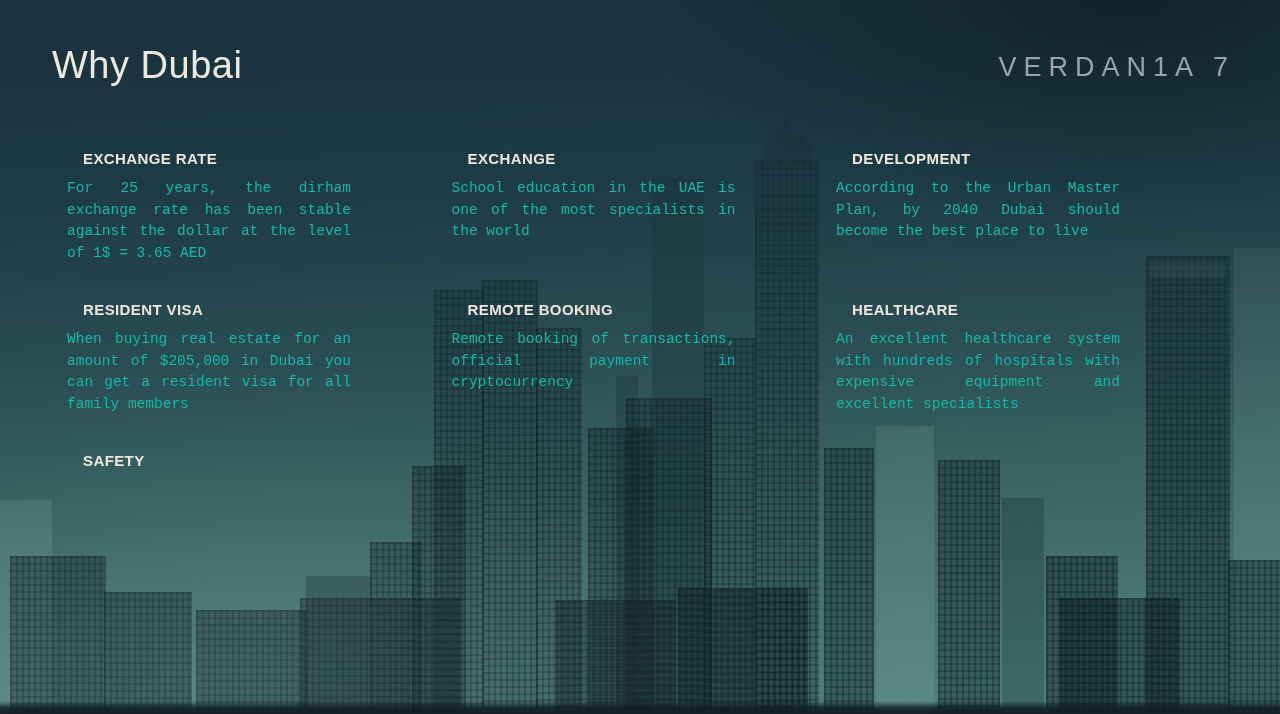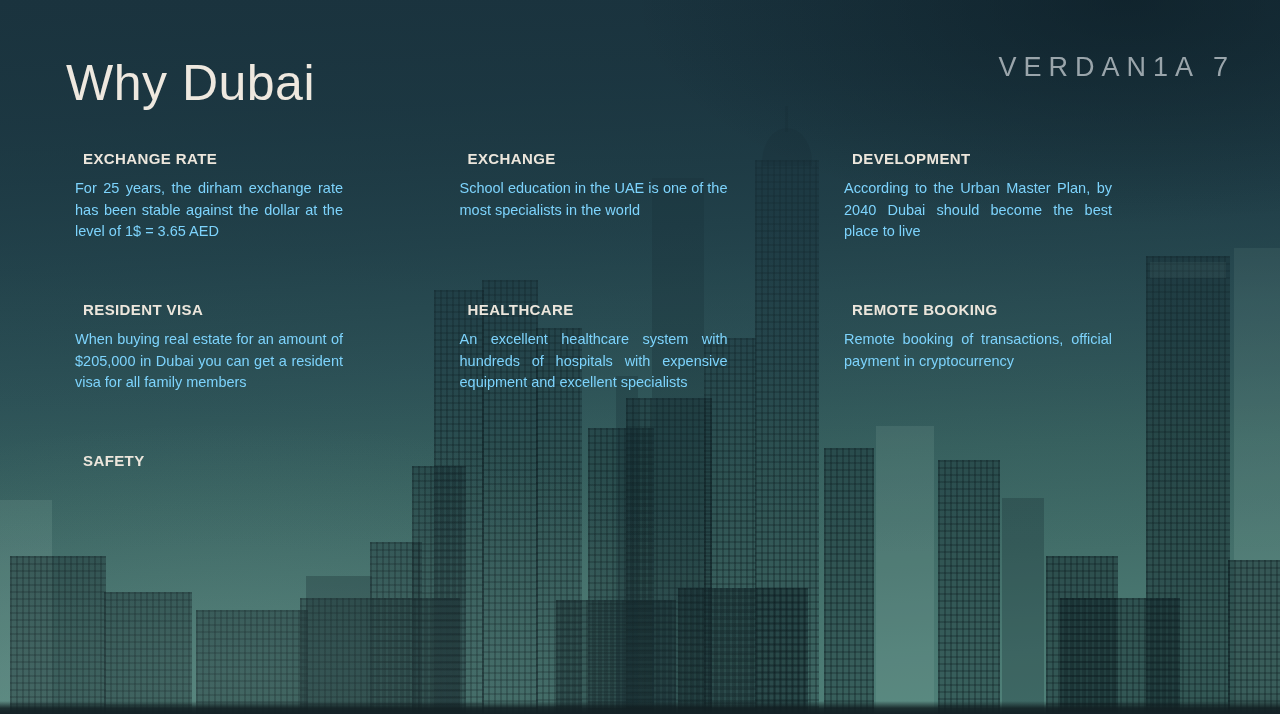--- a/index.html
+++ b/index.html
@@ -61,47 +61,48 @@
       rgba(42,75,78,0.08) 62%,
       rgba(42,75,78,0) 78%);
   }
   .bottom-strip {
     position: absolute; left: 0; right: 0; bottom: 0; height: 13px;
     background: linear-gradient(180deg, rgba(18,31,35,0) 0%, rgba(17,30,33,0.85) 55%, #142227 100%);
   }
 
   
   .title {
-    position: absolute; left: 66px; top: 44px;
-    font-size: 50px; font-weight: 400; letter-spacing: 0.5px;
-    color: #eee8df; z-index: 5; margin-top: 10px;
+    position: absolute; left: 52px; top: 44px;
+    font-size: 38px; font-weight: 400; letter-spacing: 0.5px;
+    color: #eee8df; z-index: 5;
   }
   .brand {
     position: absolute; right: 45px; top: 52px;
     font-size: 27px; font-weight: 400; letter-spacing: 7px;
     color: #9aa5ab; z-index: 5; white-space: nowrap;
   }
   .benefits {
     position: absolute; left: 67px; top: 150px; width: 1053px;
     display: grid;
     grid-template-columns: repeat(3, 284px);
     grid-auto-rows: 151px;
     justify-content: space-between;
     z-index: 5;
   }
   .card h3 {
     margin: 0 0 11px 16px;
     font-size: 15px; font-weight: 700; letter-spacing: 0.4px;
     color: #ece6dc;
   }
   .card p {
-    margin: 8px;
+    margin: 0;
     font-size: 14.5px; line-height: 21.6px;
-    color: #7dd3fc;
+    color: #14b8a6;
     text-align: justify;
+    font-family: Liberation Mono, monospace;
   }
 </style>
 </head>
 <body>
 
 <div class="slide">
 
   <div class="bg"></div>
 
   <div class="skyline">
@@ -162,25 +163,25 @@
     </div>
     <div class="card">
       <h3>DEVELOPMENT</h3>
       <p>According to the Urban Master Plan, by 2040 Dubai should become the best place to live</p>
     </div>
     <div class="card">
       <h3>RESIDENT VISA</h3>
       <p>When buying real estate for an amount of $205,000 in Dubai you can get a resident visa for all family members</p>
     </div>
     <div class="card">
+      <h3>REMOTE BOOKING</h3>
+      <p>Remote booking of transactions, official payment in cryptocurrency</p>
+    </div>
+    <div class="card">
       <h3>HEALTHCARE</h3>
       <p>An excellent healthcare system with hundreds of hospitals with expensive equipment and excellent specialists</p>
-    </div>
-    <div class="card">
-      <h3>REMOTE BOOKING</h3>
-      <p>Remote booking of transactions, official payment in cryptocurrency</p>
     </div>
     <div class="card">
       <h3>SAFETY</h3>
     </div>
   </div>
 
 </div>
 
 </body></html>

